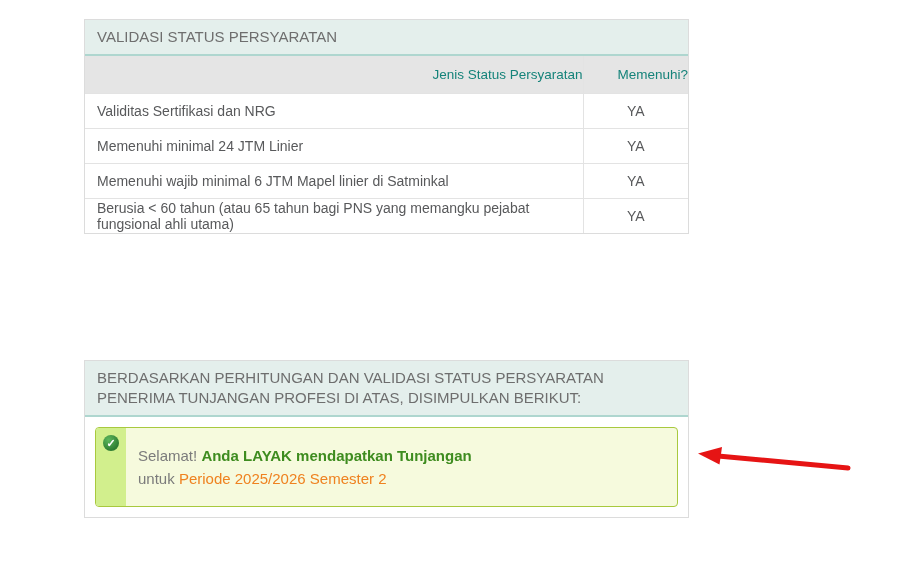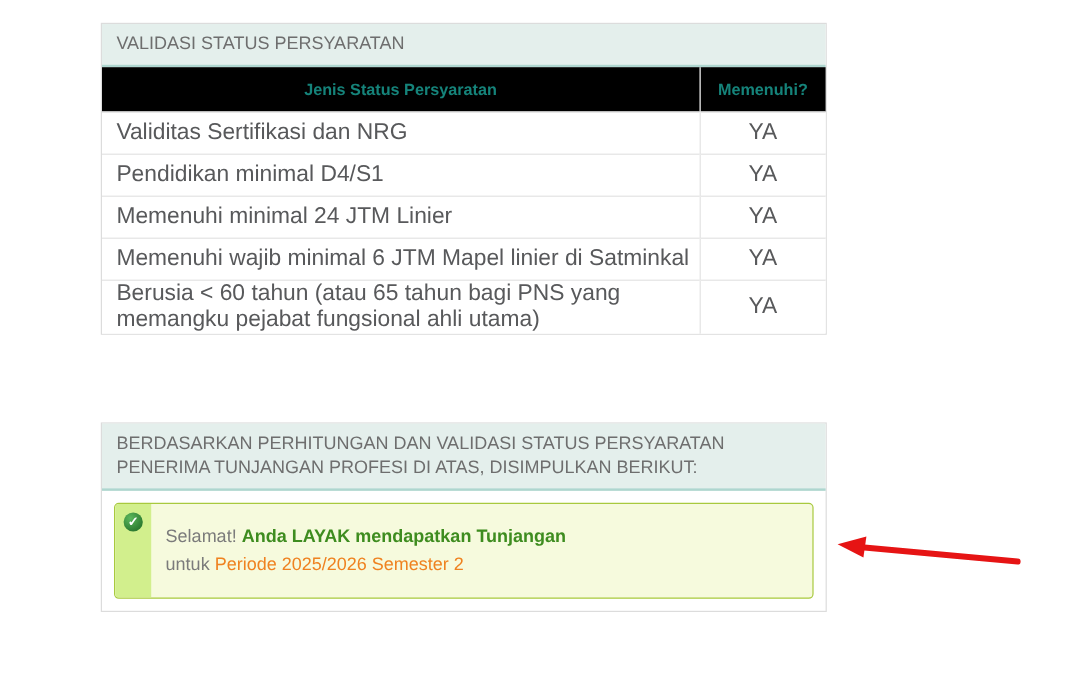--- a/index.html
+++ b/index.html
@@ -3,29 +3,29 @@
 <meta charset="utf-8">
 <style>
   * { margin:0; padding:0; box-sizing:border-box; }
   html,body { width:910px; height:577px; background:#ffffff; overflow:hidden;
     font-family:"Liberation Sans", sans-serif; }
   .page { position:relative; width:910px; height:577px; }
 
   .card { position:absolute; left:84px; width:605px; background:#fff;
     border:1px solid #dcdcdc; }
   .card-validation { top:19px; }
-  .card-conclusion { top:352px; }
+  .card-conclusion { top:360px; }
 
   .card-header { background:#e4efec; border-bottom:2px solid #aed6cf;
     color:#6e6e6e; font-size:15px; line-height:20px; padding:7px 12px; }
 
   table.req-table { width:100%; border-collapse:collapse; }
-  table.req-table th { background:#000000; color:#15837a; font-weight:bold;
-    font-size:13.5px; height:37px; text-align:center; }
-  table.req-table td { font-size:19px; color:#58595b; height:35px;
+  table.req-table th { background:#e5e5e5; color:#15837a; font-weight:normal;
+    font-size:13.5px; height:37px; text-align:right; }
+  table.req-table td { font-size:14px; color:#58595b; height:35px;
     border-top:1px solid #e3e3e3; background:#fff; }
   td.label-cell { padding-left:12px; text-align:left; }
   .col-value { width:105px; }
   td.value-cell, th.value-head { border-left:1px solid #e3e3e3; text-align:center; }
   td.value-cell { color:#47a819;margin-left:20px; }
 
   .conclusion-body { padding:10px; }
   .alert-success { display:flex; border:1px solid #a8c93e; border-radius:4px;
     background:#f6fadd; min-height:62px; overflow:hidden; }
   .alert-stripe { width:30px; background:#d2ef8d; flex:0 0 30px;
@@ -59,24 +59,20 @@
           <th>Jenis Status Persyaratan</th>
           <th class="value-head">Memenuhi?</th>
         </tr>
       </thead>
       <tbody>
         <tr>
           <td class="label-cell">Validitas Sertifikasi dan NRG</td>
           <td class="value-cell">YA</td>
         </tr>
         <tr>
-          <td class="label-cell">Pendidikan minimal D4/S1</td>
-          <td class="value-cell">YA</td>
-        </tr>
-        <tr>
           <td class="label-cell">Memenuhi minimal 24 JTM Linier</td>
           <td class="value-cell">YA</td>
         </tr>
         <tr>
           <td class="label-cell">Memenuhi wajib minimal 6 JTM Mapel linier di Satminkal</td>
           <td class="value-cell">YA</td>
         </tr>
         <tr>
           <td class="label-cell">Berusia &lt; 60 tahun (atau 65 tahun bagi PNS yang memangku pejabat fungsional ahli utama)</td>
           <td class="value-cell">YA</td>

